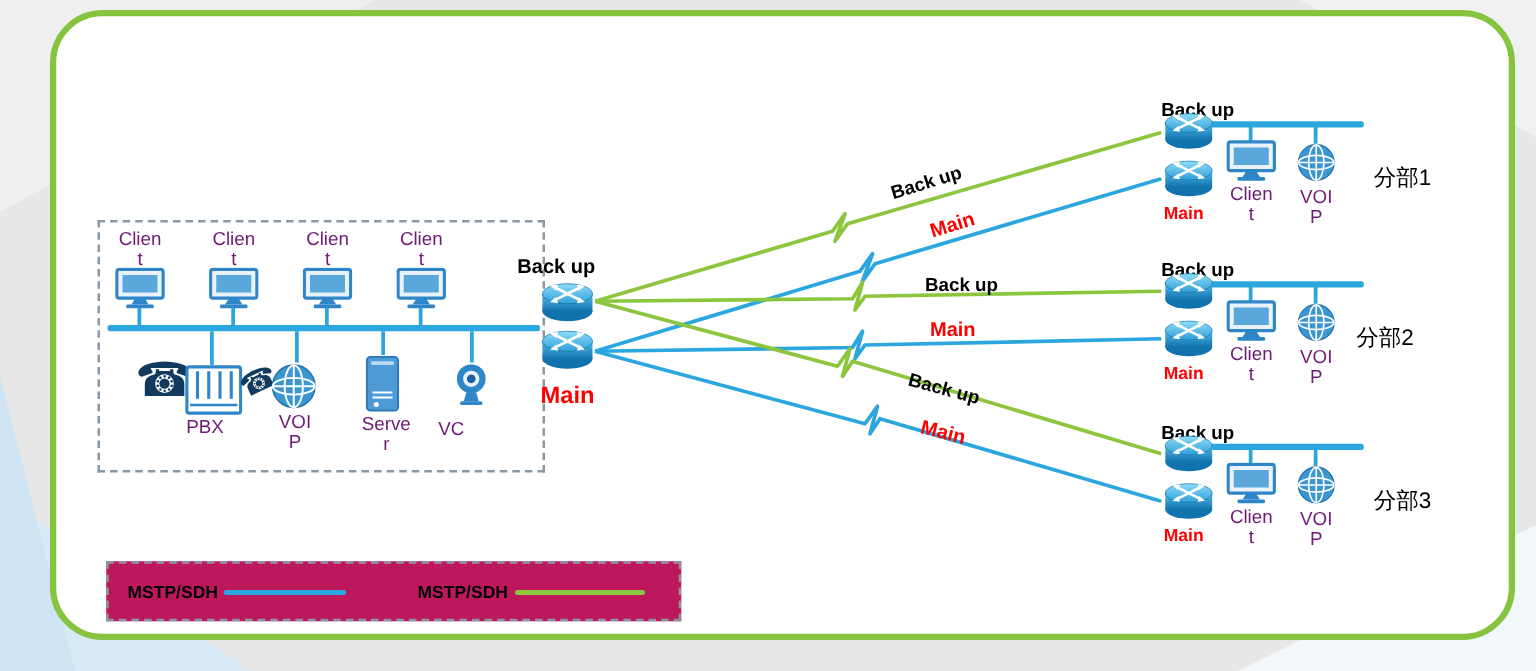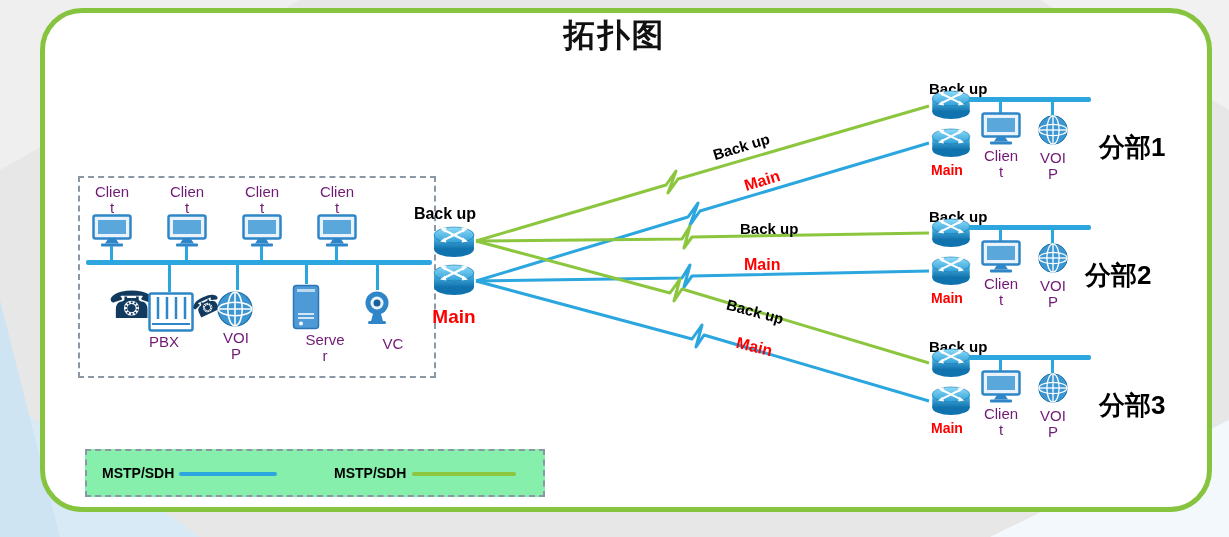--- a/index.html
+++ b/index.html
@@ -8,34 +8,34 @@
   body{font-family:"Liberation Sans","DejaVu Sans",sans-serif;background:#e7e7e7;position:relative;overflow:hidden}
   .canvas{position:absolute;left:0;top:0;width:1229px;height:537px}
   .deco{position:absolute;left:0;top:0;z-index:0}
   .frame{position:absolute;left:40px;top:8px;width:1172px;height:504px;background:#fff;border:5px solid #86c440;border-radius:42px;z-index:1}
   .layer{position:absolute;left:0;top:0;width:1229px;height:537px;z-index:2}
   .abs{position:absolute}
   .title{left:0;right:0;top:14px;text-align:center;font-size:32px;font-weight:bold;color:#111;letter-spacing:2px}
   .hq-label{left:196px;top:126px;width:130px;text-align:center;font-size:32px;font-weight:bold;color:#000}
   .dash-box{border:2px dashed #8a97a5}
   .hq-box{left:78px;top:176px;width:358px;height:202px}
-  .legend-box{left:85px;top:449px;width:460px;height:48px;background:#86efac}
+  .legend-box{left:85px;top:449px;width:460px;height:48px;background:#be185d}
   .blue-lbl{color:#701a75;font-size:15px;line-height:16px;text-align:center;white-space:pre-line}
   .bold-lbl{font-weight:bold;font-size:15px;color:#000;white-space:nowrap}
   .red{color:#ff0000}
   .bus{background:#2ba6de;height:5px;border-radius:2px}
   .vline{background:#2ba6de;width:3px}
   .links-svg{left:0;top:0}
   .links-svg polyline{fill:none;stroke-width:3;stroke-linejoin:round}
   .lk-green{stroke:#8cc63f}
   .lk-blue{stroke:#2ba6de}
   .link-lbl{font-weight:bold;font-size:15px;white-space:nowrap;color:#000}
   .link-lbl.red{color:#ff0000;font-size:16px}
   .branch{position:absolute;width:260px;height:125px}
-  .branch-name{font-size:26px;font-weight:bold;color:#000;white-space:nowrap}
+  .branch-name{font-size:18px;font-weight:normal;color:#000;white-space:nowrap}
   .main-big{font-size:19px;font-weight:bold;color:#ff0000;text-align:center}
   .backup-big{font-size:16px;font-weight:bold;color:#000;text-align:center;white-space:nowrap}
   .legend-lbl{font-weight:bold;font-size:14px;color:#000;white-space:nowrap}
   .legend-line{height:4px;border-radius:2px}
   .phone-glyph{color:#123a5e;line-height:1}
 </style>
 </head>
 <body>
 
 <div class="canvas">
@@ -131,21 +131,20 @@
       <polyline class="lk-blue" points="476,281 692,339 702,325 696,347 704,335 929,401"></polyline>
     </svg>
 
     <div class="abs link-lbl" style="left:712px;top:138px;transform:rotate(-17deg)">Back up</div>
     <div class="abs link-lbl red" style="left:744px;top:172px;transform:rotate(-17deg)">Main</div>
     <div class="abs link-lbl" style="left:740px;top:220px">Back up</div>
     <div class="abs link-lbl red" style="left:744px;top:256px">Main</div>
     <div class="abs link-lbl" style="left:726px;top:303px;transform:rotate(15deg)">Back up</div>
     <div class="abs link-lbl red" style="left:736px;top:338px;transform:rotate(14deg)">Main</div>
 
-    <div class="abs title">拓扑图</div>
 
     <div class="abs dash-box hq-box"></div>
 
     <div class="abs blue-lbl" style="left:80px;top:184px;width:64px">Clien
 t</div>
     <div class="abs blue-lbl" style="left:155px;top:184px;width:64px">Clien
 t</div>
     <div class="abs blue-lbl" style="left:230px;top:184px;width:64px">Clien
 t</div>
     <div class="abs blue-lbl" style="left:305px;top:184px;width:64px">Clien
@@ -183,27 +182,27 @@
     <span class="abs phone-glyph" style="left:192px;top:294px;font-size:24px;transform:rotate(-25deg)">☎</span>
     <svg class="abs" width="38" height="38" viewBox="0 0 34 34" style="left:216px;top:290px">
         <use href="#globe-sym"></use>
       </svg>
     <div class="abs blue-lbl" style="left:214px;top:330px;width:44px">VOI
 P</div>
 
     <svg class="abs" width="28" height="46" style="left:292px;top:284px">
         <use href="#server-sym"></use>
       </svg>
-    <div class="abs blue-lbl" style="left:300px;top:332px;width:50px">Serve
+    <div class="abs blue-lbl" style="left:284px;top:332px;width:50px">Serve
 r</div>
 
     <svg class="abs" width="34" height="36" style="left:360px;top:290px">
         <use href="#camera-sym"></use>
       </svg>
-    <div class="abs blue-lbl" style="left:372px;top:336px;width:42px">VC</div>
+    <div class="abs blue-lbl" style="left:340px;top:336px;width:42px">VC</div>
 
     <div class="abs backup-big" style="left:404px;top:205px;width:82px">Back up</div>
     <svg class="abs" width="44" height="32" style="left:432px;top:226px">
         <use href="#router-sym"></use>
       </svg>
     <svg class="abs" width="44" height="32" style="left:432px;top:264px">
         <use href="#router-sym"></use>
       </svg>
     <div class="abs main-big" style="left:424px;top:306px;width:60px">Main</div>
 

